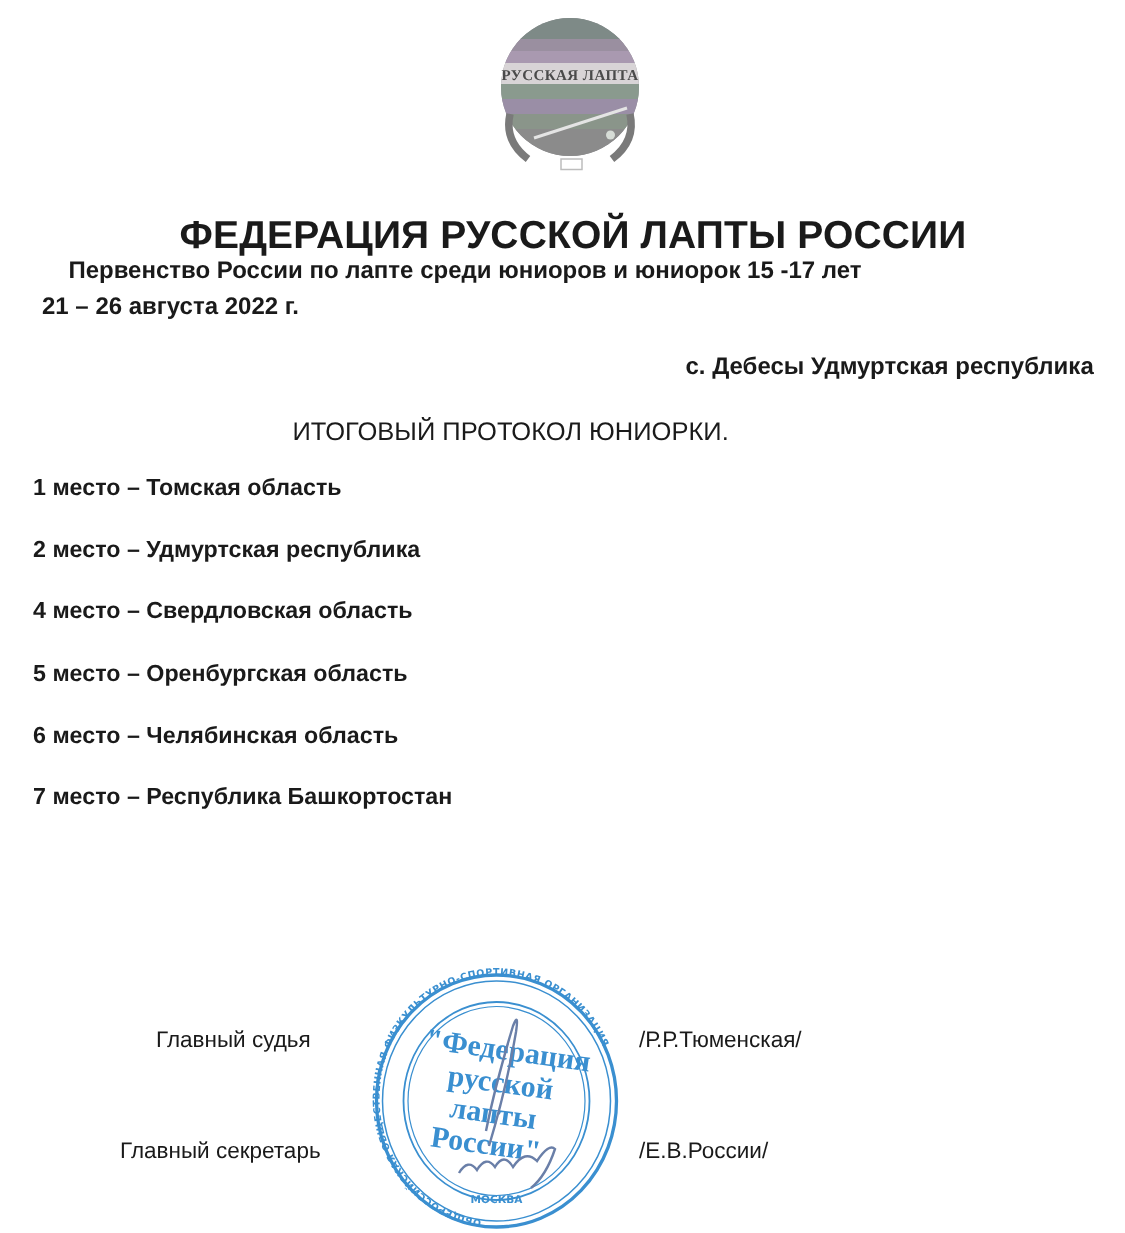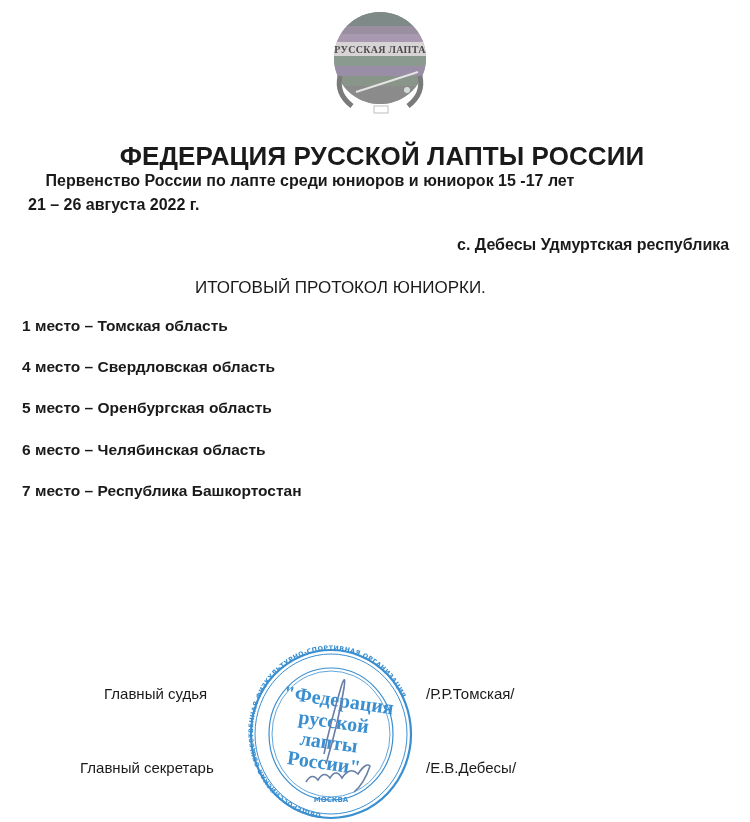--- a/index.html
+++ b/index.html
@@ -69,20 +69,21 @@
 
 <div class="abs title">ФЕДЕРАЦИЯ РУССКОЙ ЛАПТЫ РОССИИ</div>
 <div class="abs subtitle">Первенство России по лапте среди юниоров и юниорок 15 -17 лет</div>
 <div class="abs date">21 – 26 августа 2022 г.</div>
 <div class="abs place">с. Дебесы Удмуртская республика</div>
 
 <div class="abs protocol">ИТОГОВЫЙ ПРОТОКОЛ ЮНИОРКИ.</div>
 
 <ul class="abs places">
   <li><span>1 место</span><span> – </span><span>Томская область</span></li>
+  <li><span>2 место</span><span> – </span><span>Удмуртская республика</span></li>
   <li><span>4 место</span><span> – </span><span>Свердловская область</span></li>
   <li><span>5 место</span><span> – </span><span>Оренбургская область</span></li>
   <li><span>6 место</span><span> – </span><span>Челябинская область</span></li>
   <li><span>7 место</span><span> – </span><span>Республика Башкортостан</span></li>
 </ul>
 
 <div class="abs stamp">
   <svg width="170" height="178" viewBox="0 0 170 178">
     <defs>
       <path id="ringPath" d="M 85 170 A 78 82 0 1 1 85.1 170"></path>
@@ -101,15 +102,15 @@
       <text x="84" y="105" font-size="20">лапты</text>
       <text x="82" y="126" font-size="20">России"</text>
     </g>
 
     <path d="M78 110 Q84 80 96 40 Q100 30 98 44 Q92 80 80 120" stroke="#6a7fa8" stroke-width="1.6" fill="none"></path>
     <path d="M60 138 Q66 128 72 136 Q78 126 84 134 Q90 124 96 134 Q104 122 112 130 Q120 118 124 122 Q118 140 108 148" stroke="#6a7fa8" stroke-width="1.6" fill="none"></path>
   </svg>
 </div>
 
 <div class="abs sig-label judge-label">Главный судья</div>
-<div class="abs sig-label judge-name">/Р.Р.Томская/</div>
+<div class="abs sig-label judge-name">/Р.Р.Тюменская/</div>
 <div class="abs sig-label secretary-label">Главный секретарь</div>
-<div class="abs sig-label secretary-name">/Е.В.Дебесы/</div>
+<div class="abs sig-label secretary-name">/Е.В.России/</div>
 
 </body></html>

